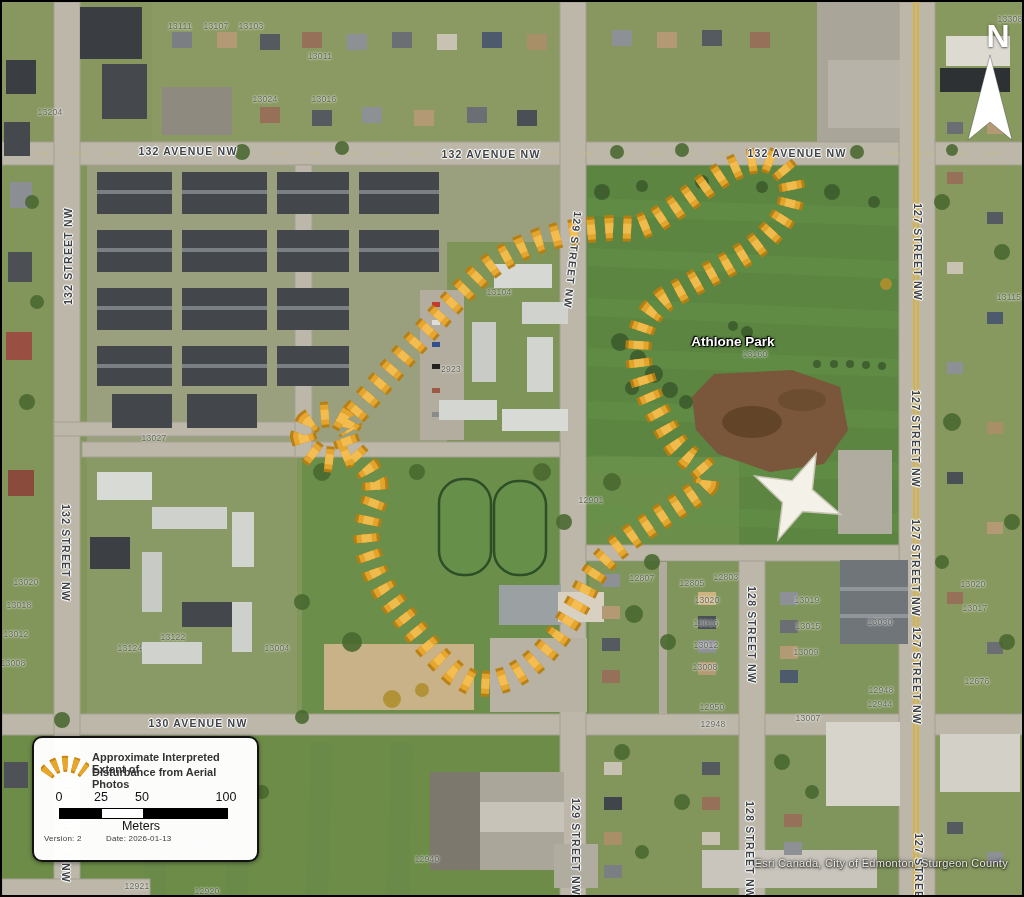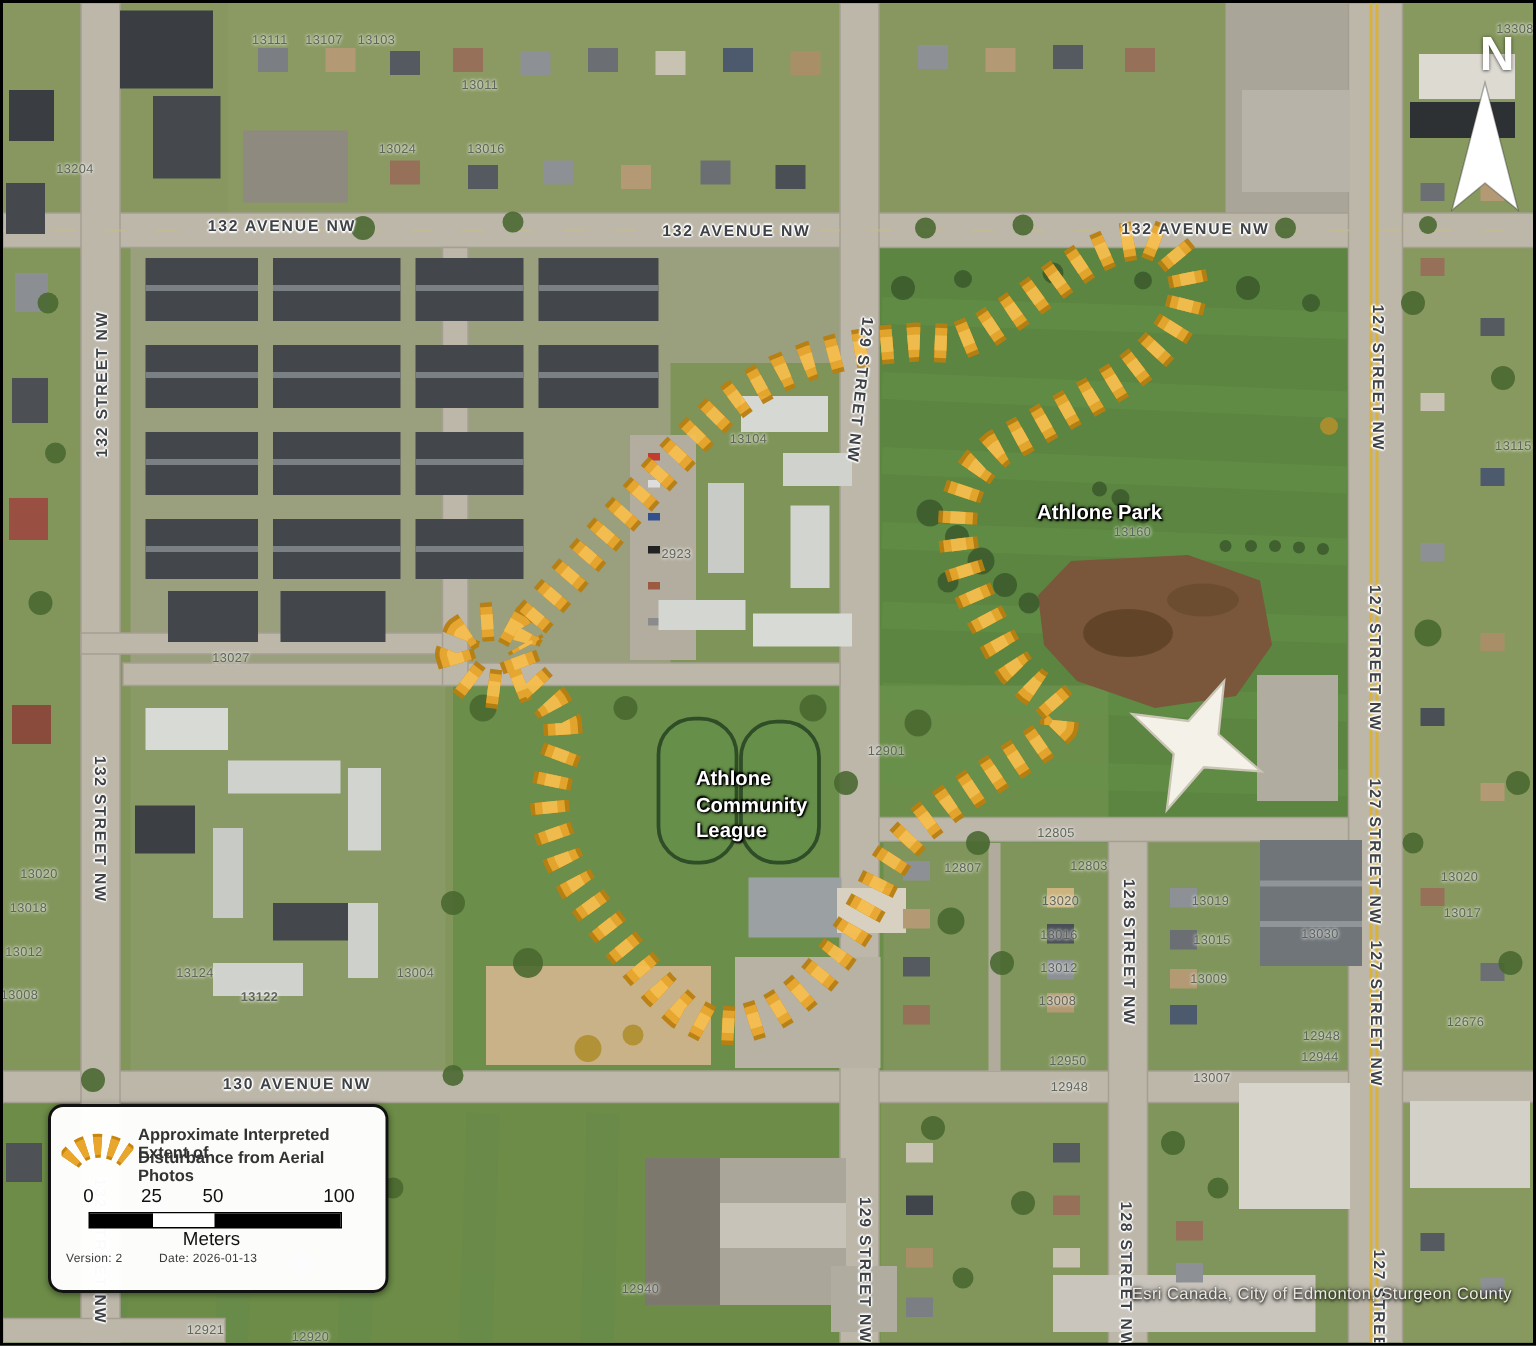--- a/index.html
+++ b/index.html
@@ -396,26 +396,26 @@
       <div class="num-label" style="left: 263px; top: 97px;">13024</div>
       <div class="num-label" style="left: 322px; top: 97px;">13016</div>
       <div class="num-label" style="left: 497px; top: 290px;">13104</div>
       <div class="num-label" style="left: 449px; top: 367px;">2923</div>
       <div class="num-label" style="left: 152px; top: 436px;">13027</div>
       <div class="num-label" style="left: 24px; top: 580px;">13020</div>
       <div class="num-label" style="left: 17px; top: 603px;">13018</div>
       <div class="num-label" style="left: 14px; top: 632px;">13012</div>
       <div class="num-label" style="left: 11px; top: 661px;">13008</div>
       <div class="num-label" style="left: 128px; top: 646px;">13124</div>
-      <div class="num-label" style="left: 171px; top: 662px; font-weight: bold;">13122</div>
+      <div class="num-label" style="left: 171px; top: 635px;">13122</div>
       <div class="num-label" style="left: 275px; top: 646px;">13004</div>
       <div class="num-label" style="left: 753px; top: 352px;">13160</div>
       <div class="num-label" style="left: 589px; top: 498px;">12901</div>
       <div class="num-label" style="left: 640px; top: 576px;">12807</div>
-      <div class="num-label" style="left: 690px; top: 553px; margin-left: 12px;">12805</div>
+      <div class="num-label" style="left: 690px; top: 581px;">12805</div>
       <div class="num-label" style="left: 724px; top: 575px;">12803</div>
       <div class="num-label" style="left: 705px; top: 598px;">13020</div>
       <div class="num-label" style="left: 704px; top: 621px;">13016</div>
       <div class="num-label" style="left: 704px; top: 643px;">13012</div>
       <div class="num-label" style="left: 703px; top: 665px;">13008</div>
       <div class="num-label" style="left: 710px; top: 705px;">12950</div>
       <div class="num-label" style="left: 711px; top: 722px;">12948</div>
       <div class="num-label" style="left: 805px; top: 598px;">13019</div>
       <div class="num-label" style="left: 806px; top: 624px;">13015</div>
       <div class="num-label" style="left: 804px; top: 650px;">13009</div>
@@ -427,23 +427,20 @@
       <div class="num-label" style="left: 973px; top: 606px;">13017</div>
       <div class="num-label" style="left: 975px; top: 679px;">12676</div>
       <div class="num-label" style="left: 1007px; top: 295px;">13115</div>
       <div class="num-label" style="left: 425px; top: 857px;">12940</div>
       <div class="num-label" style="left: 135px; top: 884px;">12921</div>
       <div class="num-label" style="left: 205px; top: 889px;">12920</div>
     </div>
 
   <div id="place-labels">
     <div id="park-label" class="place-label">Athlone Park</div>
-    <div id="league-label" class="place-label">Athlone
-Community
-League</div>
   </div>
 
   <div id="attribution">Esri Canada, City of Edmonton, Sturgeon County</div>
 
   <div id="north-arrow">
     <div id="north-letter">N</div>
     <svg width="74" height="142">
       <polygon points="38,45 60,130 38,112 16,130" fill="#FFFFFF" stroke="rgba(40,40,40,0.35)" stroke-width="1"></polygon>
     </svg>
   </div>

